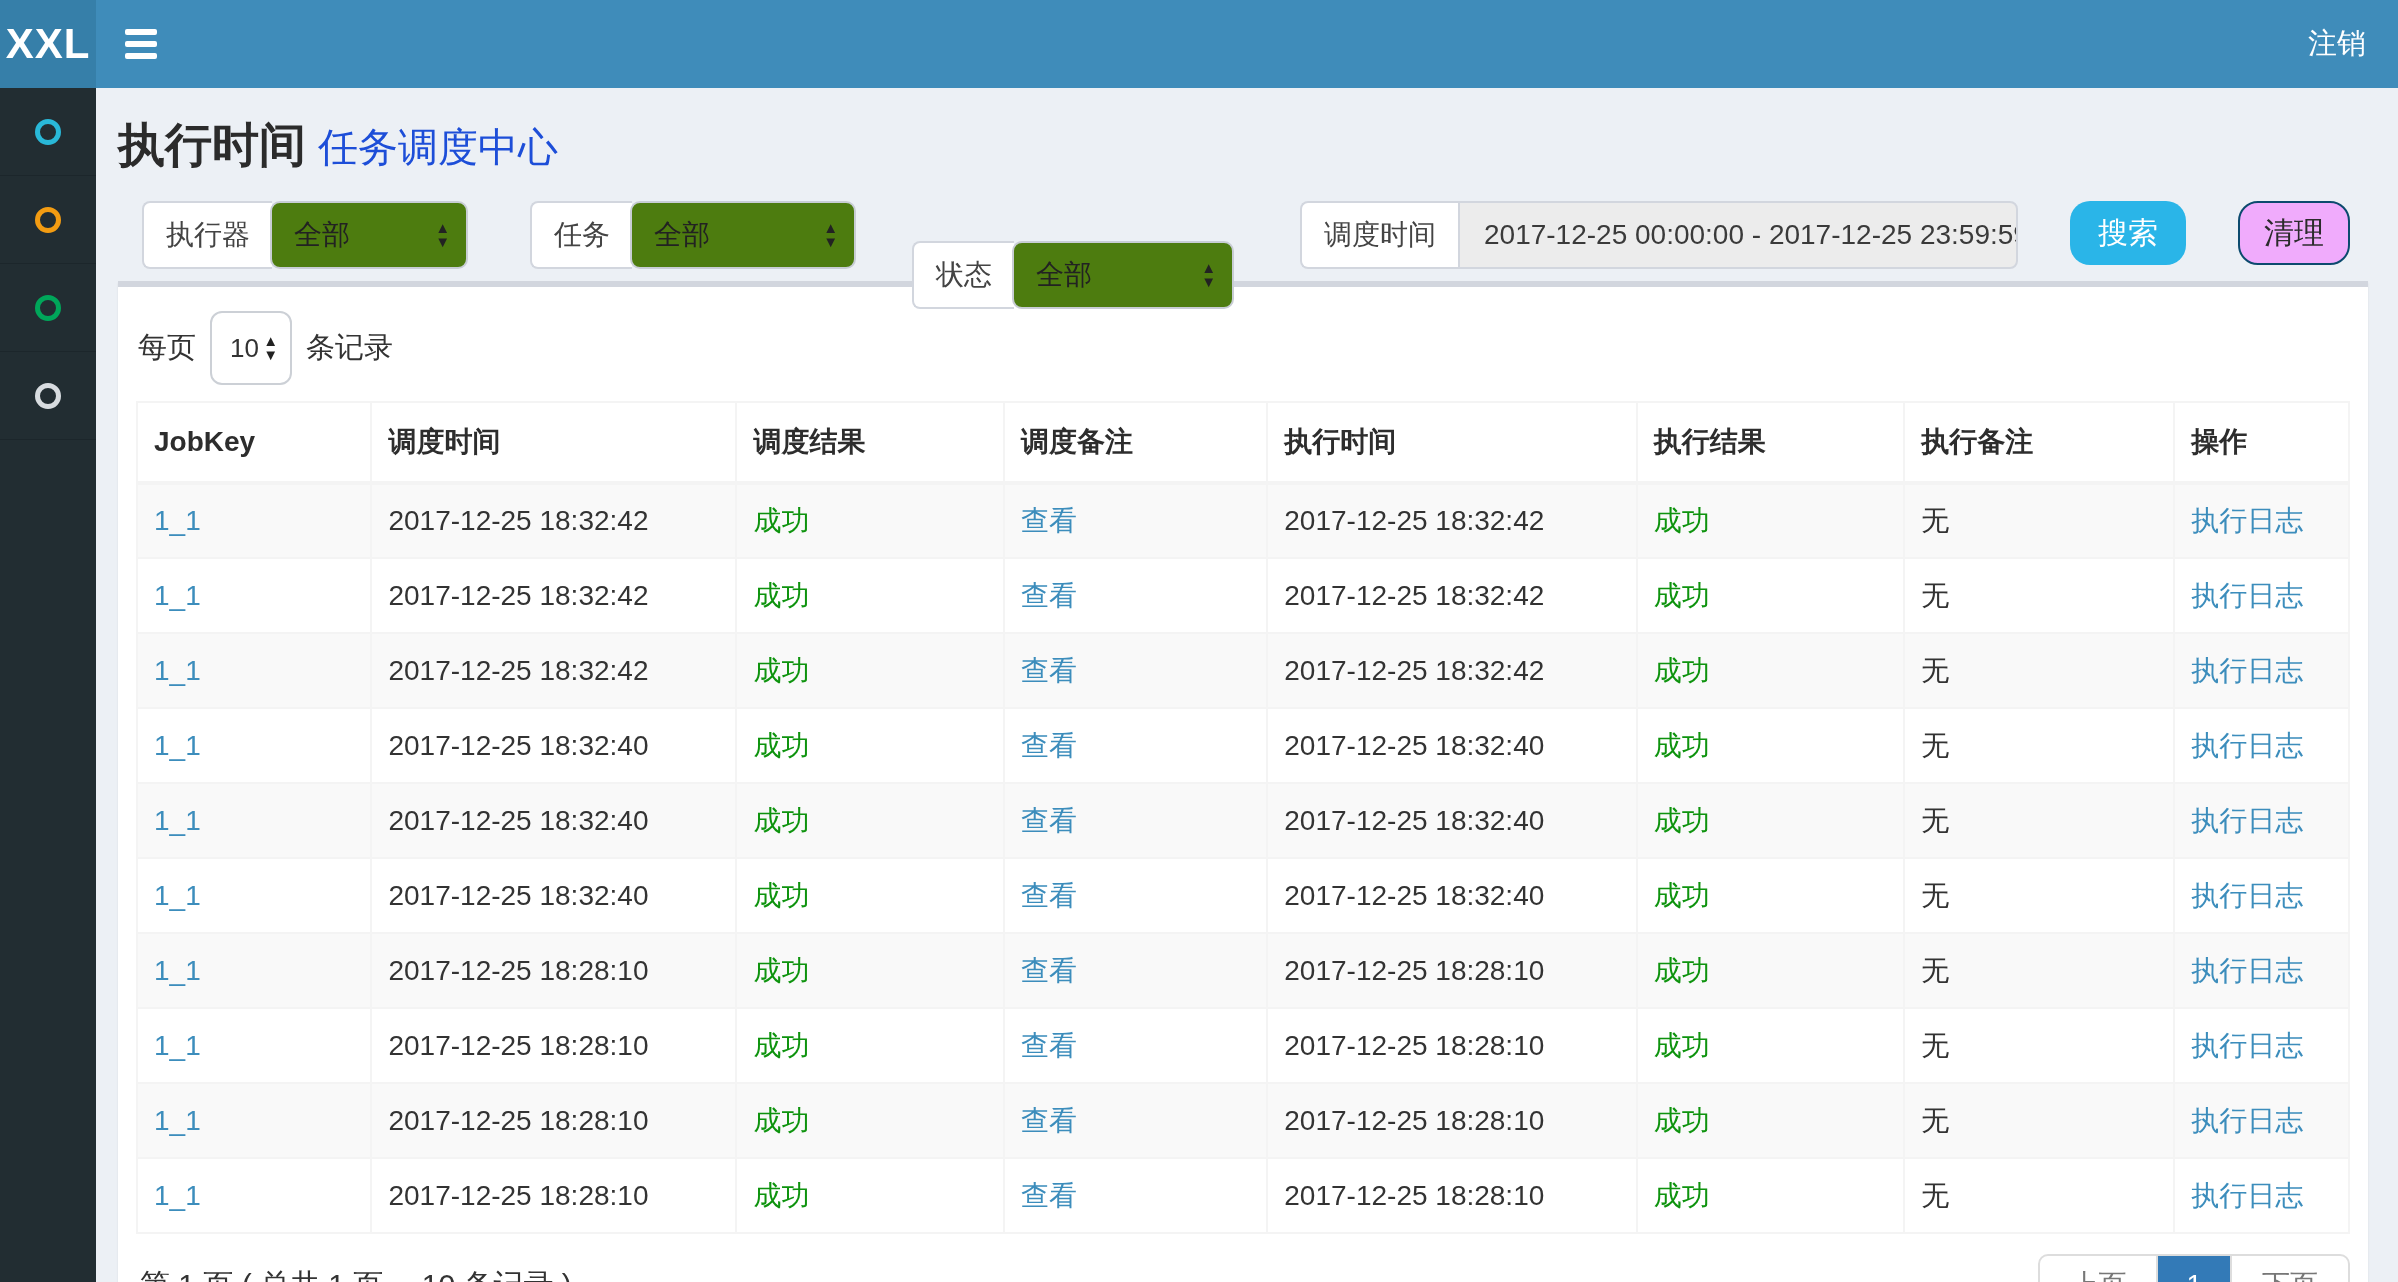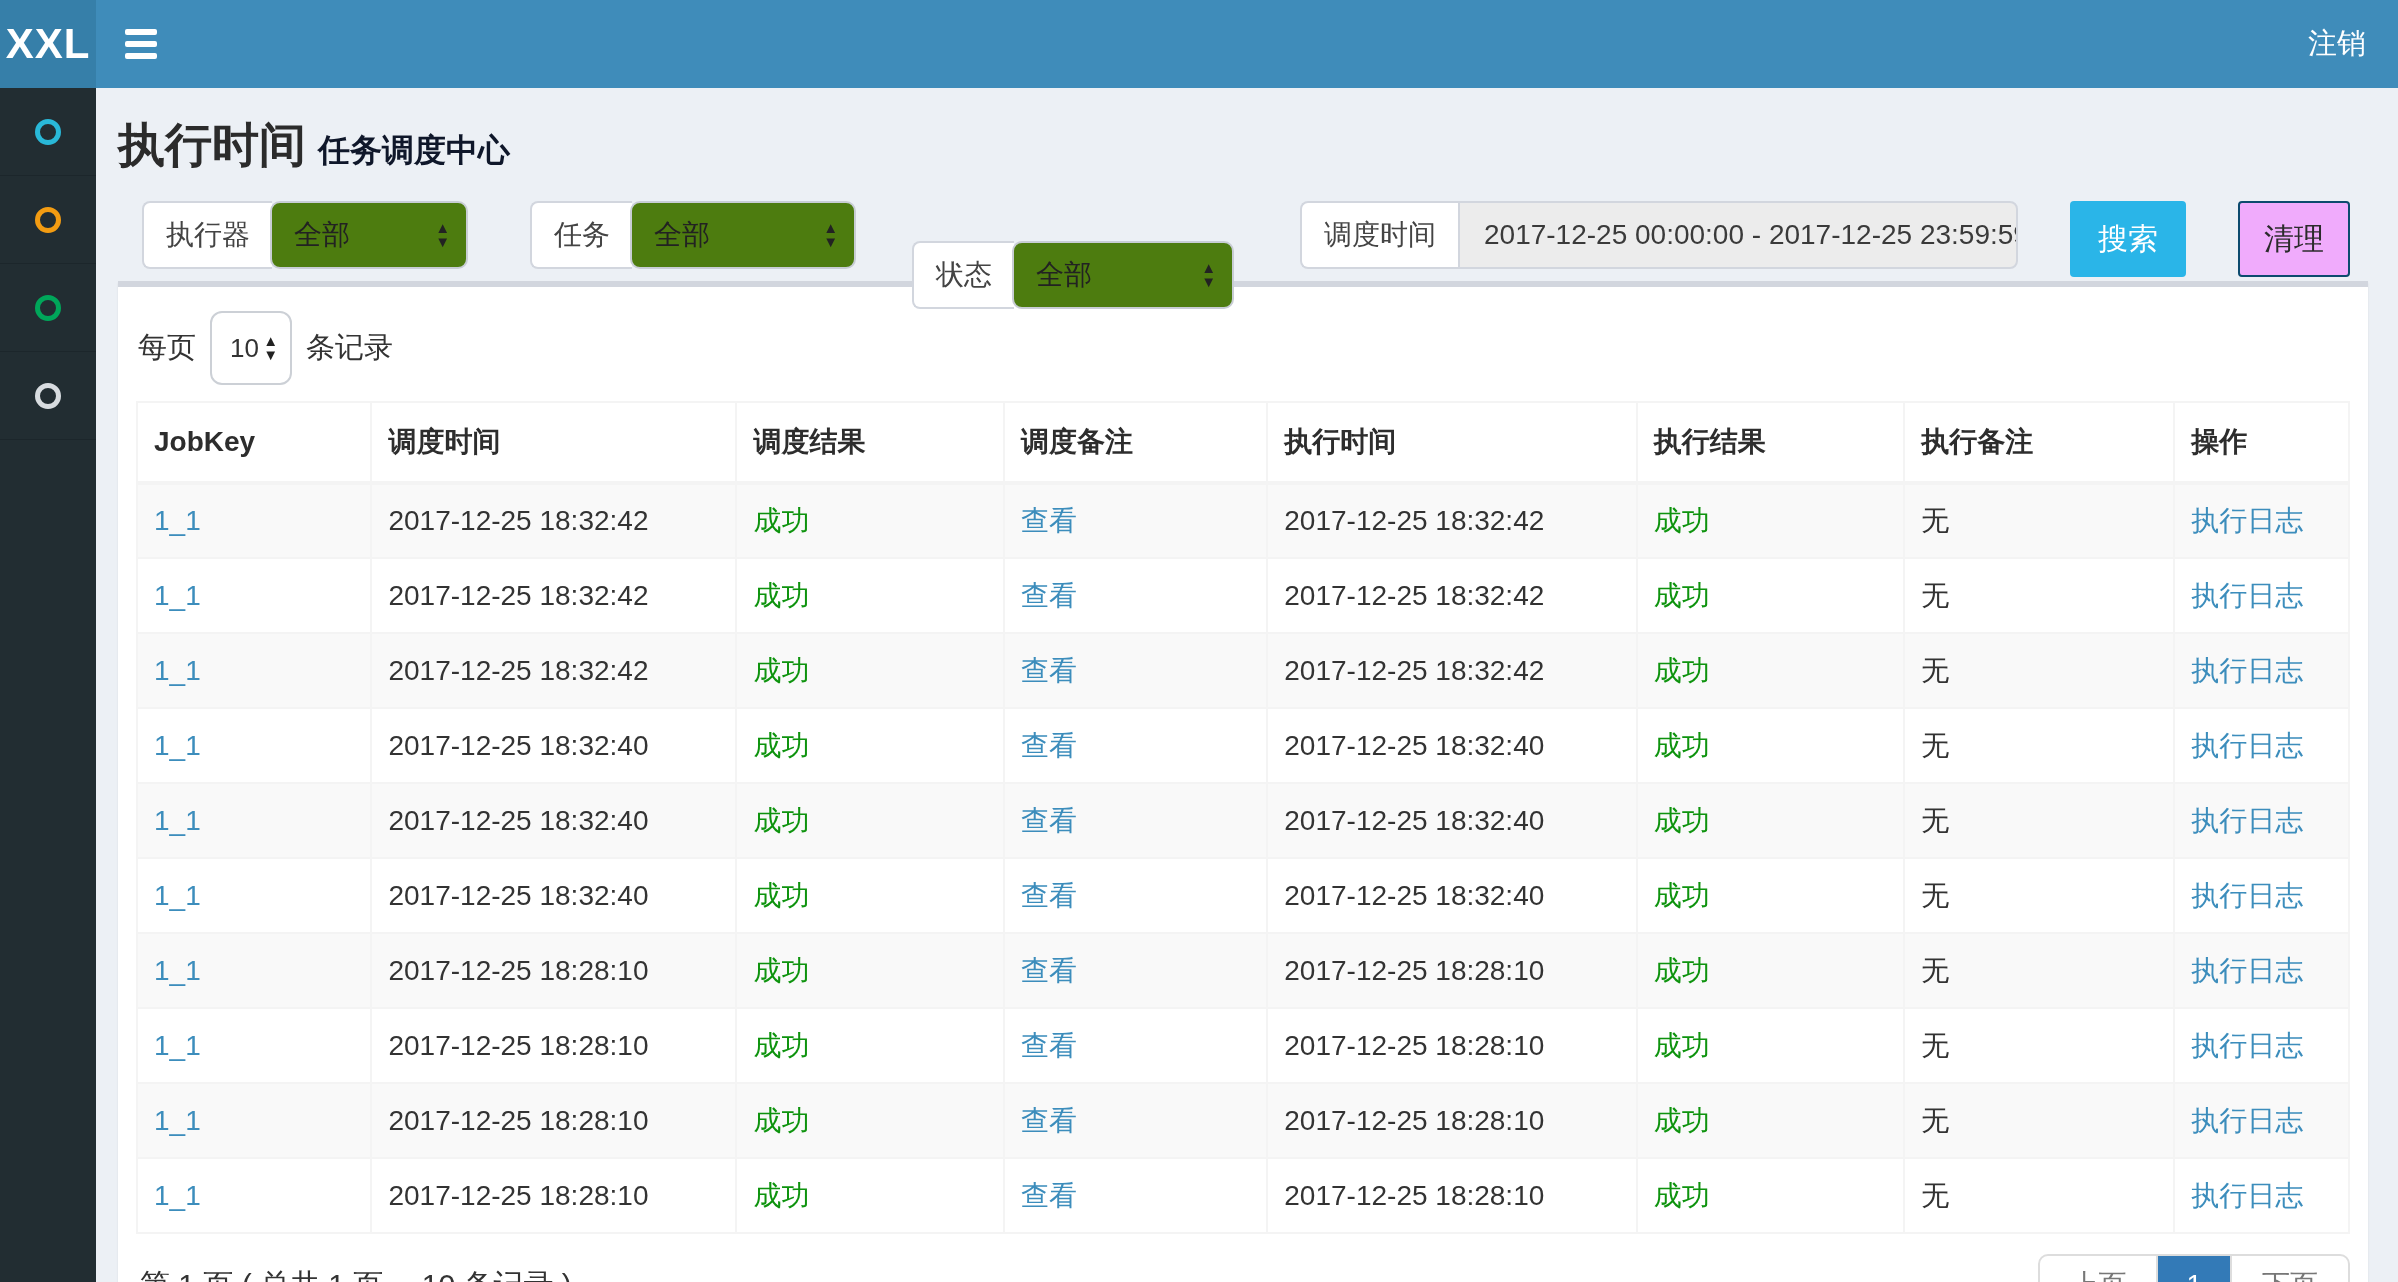--- a/index.html
+++ b/index.html
@@ -48,21 +48,21 @@
     width: 26px; height: 26px; border-radius: 50%;
     border: 5px solid #fff; background: transparent;
   }
   .main { flex: 1; padding: 0 30px 0 22px; }
 
   
   .page-header { padding: 26px 0 20px 0; }
   .page-header h1 {
     display: inline; font-size: 47px; font-weight: 700; color: #2b2b2b;
   }
-  .page-header small { font-size: 32px; color: #0f172a; font-weight: 700; margin-left: 12px; }
+  .page-header small { font-size: 40px; color: #1d4ed8; font-weight: 400; margin-left: 12px; }
 
   
   .filter-row { display: flex; height: 70px; margin-top: 4px; padding-left: 24px; }
   .input-group { display: flex; height: 68px; }
   .addon {
     background: #fff; border: 2px solid #d2d6de; border-right: none;
     border-radius: 8px 0 0 8px;
     display: flex; align-items: center; justify-content: center;
     padding: 0 22px; color: #444; white-space: nowrap;
   }
@@ -74,21 +74,21 @@
   }
   .selectbox .val { color: #222; }
   .spin { display: flex; flex-direction: column; align-items: center; line-height: 0; }
   .spin span { font-size: 15px; color: #222; line-height: 14px; }
   .dateinput {
     background: #ececec; border: 2px solid #d2d6de; border-radius: 0 8px 8px 0;
     display: flex; align-items: center; padding: 0 24px;
     color: #3a3a3a; width: 560px; cursor: text; white-space: nowrap; overflow: hidden;
   }
   .btn {
-    height: 76px; border: none; border-radius: 4px; font-size: 30px;
+    height: 64px; border: none; border-radius: 20px; font-size: 30px;
     display: flex; align-items: center; justify-content: center;
     cursor: pointer; font-family: inherit;
   }
   .btn-search { background: #2ab5e8; color: #fff; width: 116px; margin-left: 52px; }
   .btn-clear  { background: #f0abfc; color: #2b2b2b; width: 112px; margin-left: 52px; border: 2px solid #0c4a6e; }
 
   .ml1 { margin-left: 62px; border-radius: 30px; } .ml2 { margin-left: 56px; margin-top: 40px; } .ml3 { margin-left: 66px; }
 
   
   .panel {

